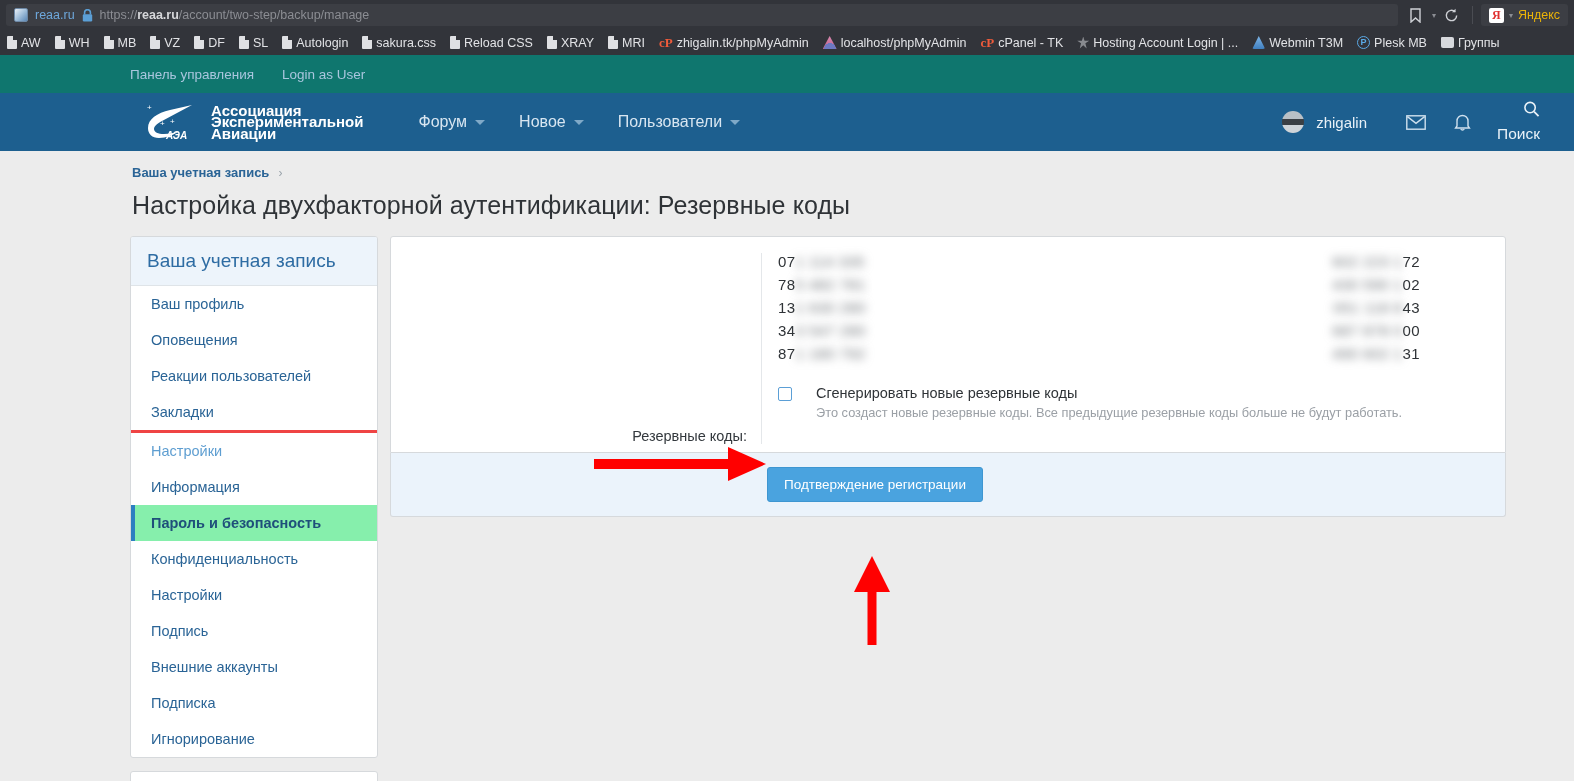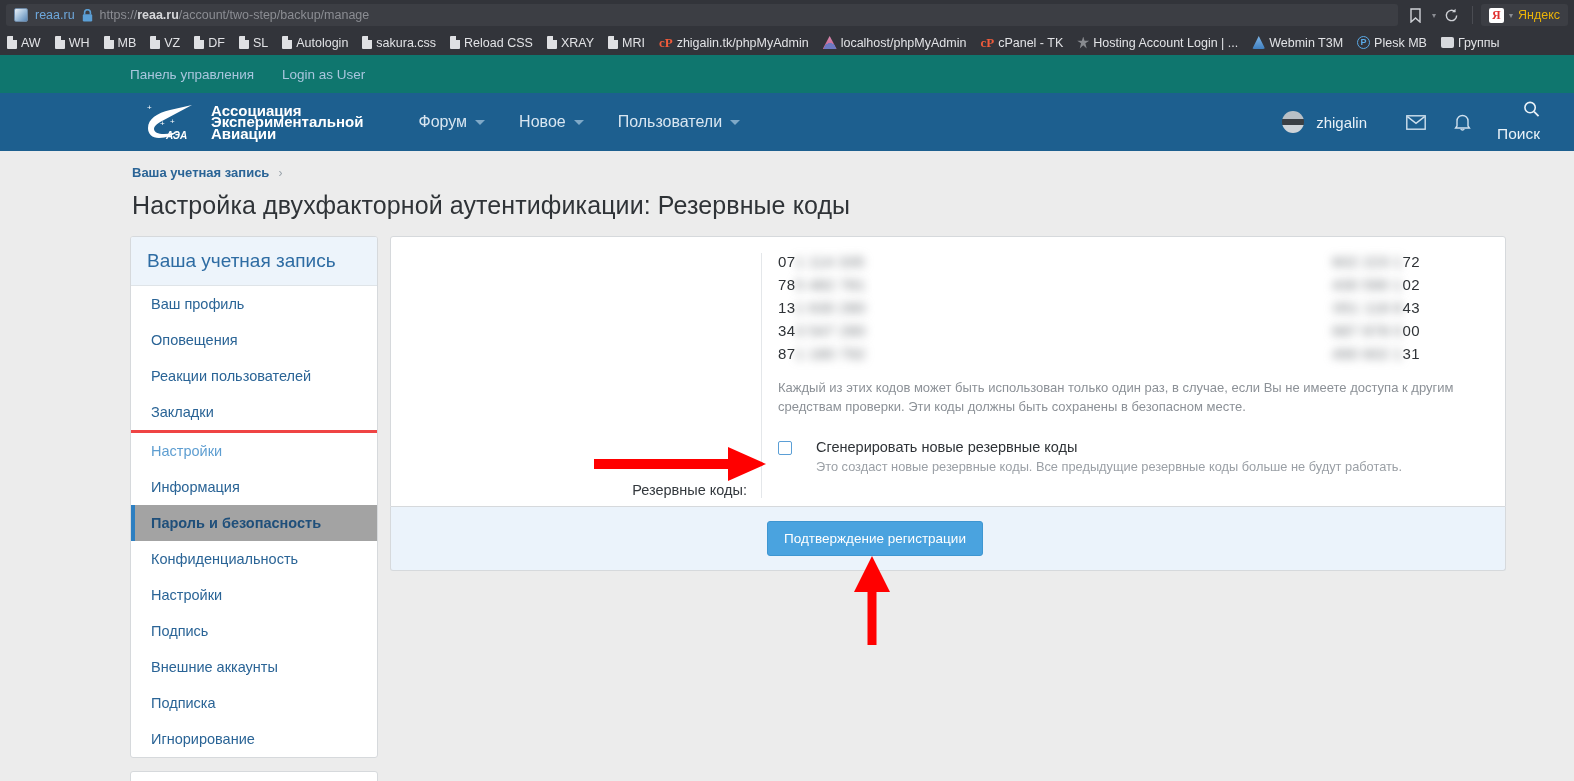--- a/index.html
+++ b/index.html
@@ -158,21 +158,21 @@
     border-bottom: 1px solid #dfe4e8;
   }
   .sb-group { border-bottom: 3px solid #ef4444; }
   .sb-group:last-child { border-bottom: 0; }
   .sb-item {
     display: block; padding: 10px 16px; font-size: 14.5px; color: #2a6496;
     text-decoration: none; border-left: 4px solid transparent;
   }
   .sb-item.subheader { color: #5e9ed1; }
   .sb-item.active {
-    background: #a3a3a3; border-left-color: #2d7fc1; font-weight: 700; color: #1f4f7a;
+    background: #86efac; border-left-color: #2d7fc1; font-weight: 700; color: #1f4f7a;
   }
   .logout-box {
     width: 248px; flex: none; background: #ffffff; border: 1px solid #d6d9dc;
     border-radius: 3px; margin-top: 13px; padding: 11px 16px;
   }
 
   
   .main-col { flex: 1; min-width: 0; padding-right: 68px; }
   .panel { background: #ffffff; border: 1px solid #d6d9dc; border-radius: 3px 3px 0 0; }
   .row {
@@ -452,21 +452,20 @@
                 <div class="code"><span>78</span><span class="blur">5 482 781</span></div>
                 <div class="code col-right"><span class="blur">430 590 1</span><span>02</span></div>
                 <div class="code"><span>13</span><span class="blur">1 630 280</span></div>
                 <div class="code col-right"><span class="blur">051 118 8</span><span>43</span></div>
                 <div class="code"><span>34</span><span class="blur">3 547 280</span></div>
                 <div class="code col-right"><span class="blur">687 878 0</span><span>00</span></div>
                 <div class="code"><span>87</span><span class="blur">1 180 792</span></div>
                 <div class="code col-right"><span class="blur">490 602 1</span><span>31</span></div>
               </div>
 
-            <div class="hint-text">Каждый из этих кодов может быть использован только один раз, в случае, если Вы не имеете доступа к другим средствам проверки. Эти коды должны быть сохранены в безопасном месте.</div>
 
             <div class="check-row">
               <span class="checkbox"></span>
               <div>
                 <div class="check-label">Сгенерировать новые резервные коды</div>
                 <div class="check-sub">Это создаст новые резервные коды. Все предыдущие резервные коды больше не будут работать.</div>
               </div>
             </div>
             <div class="row-spacer"></div>
           </div>

